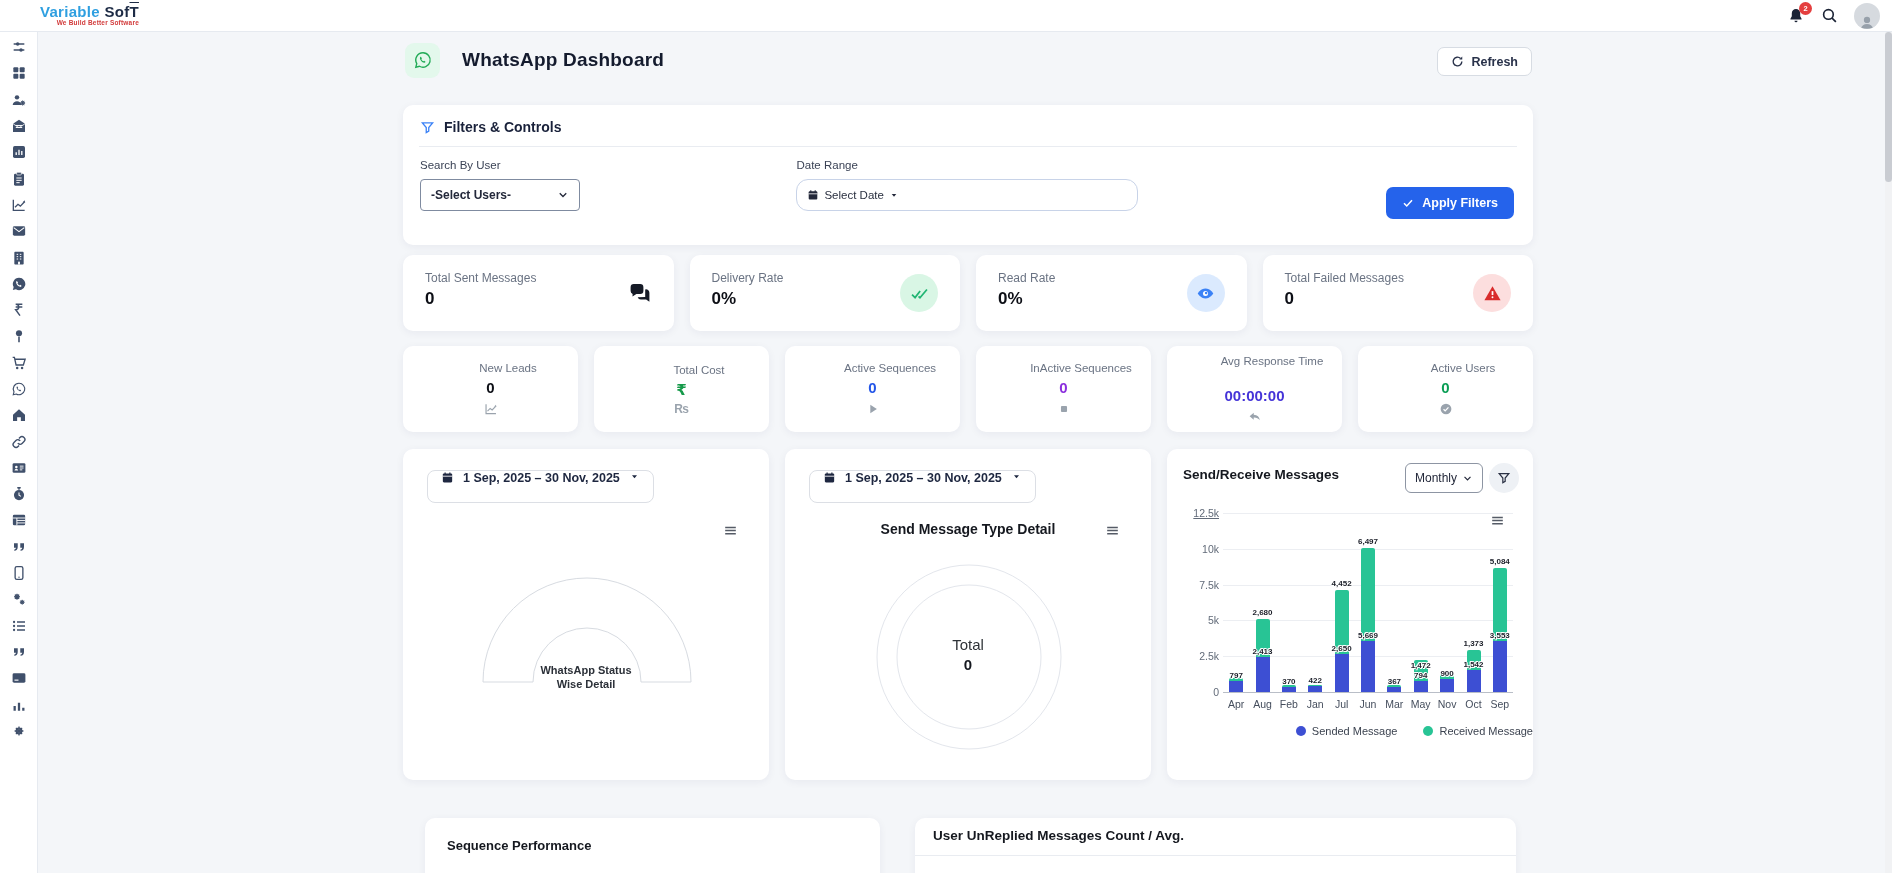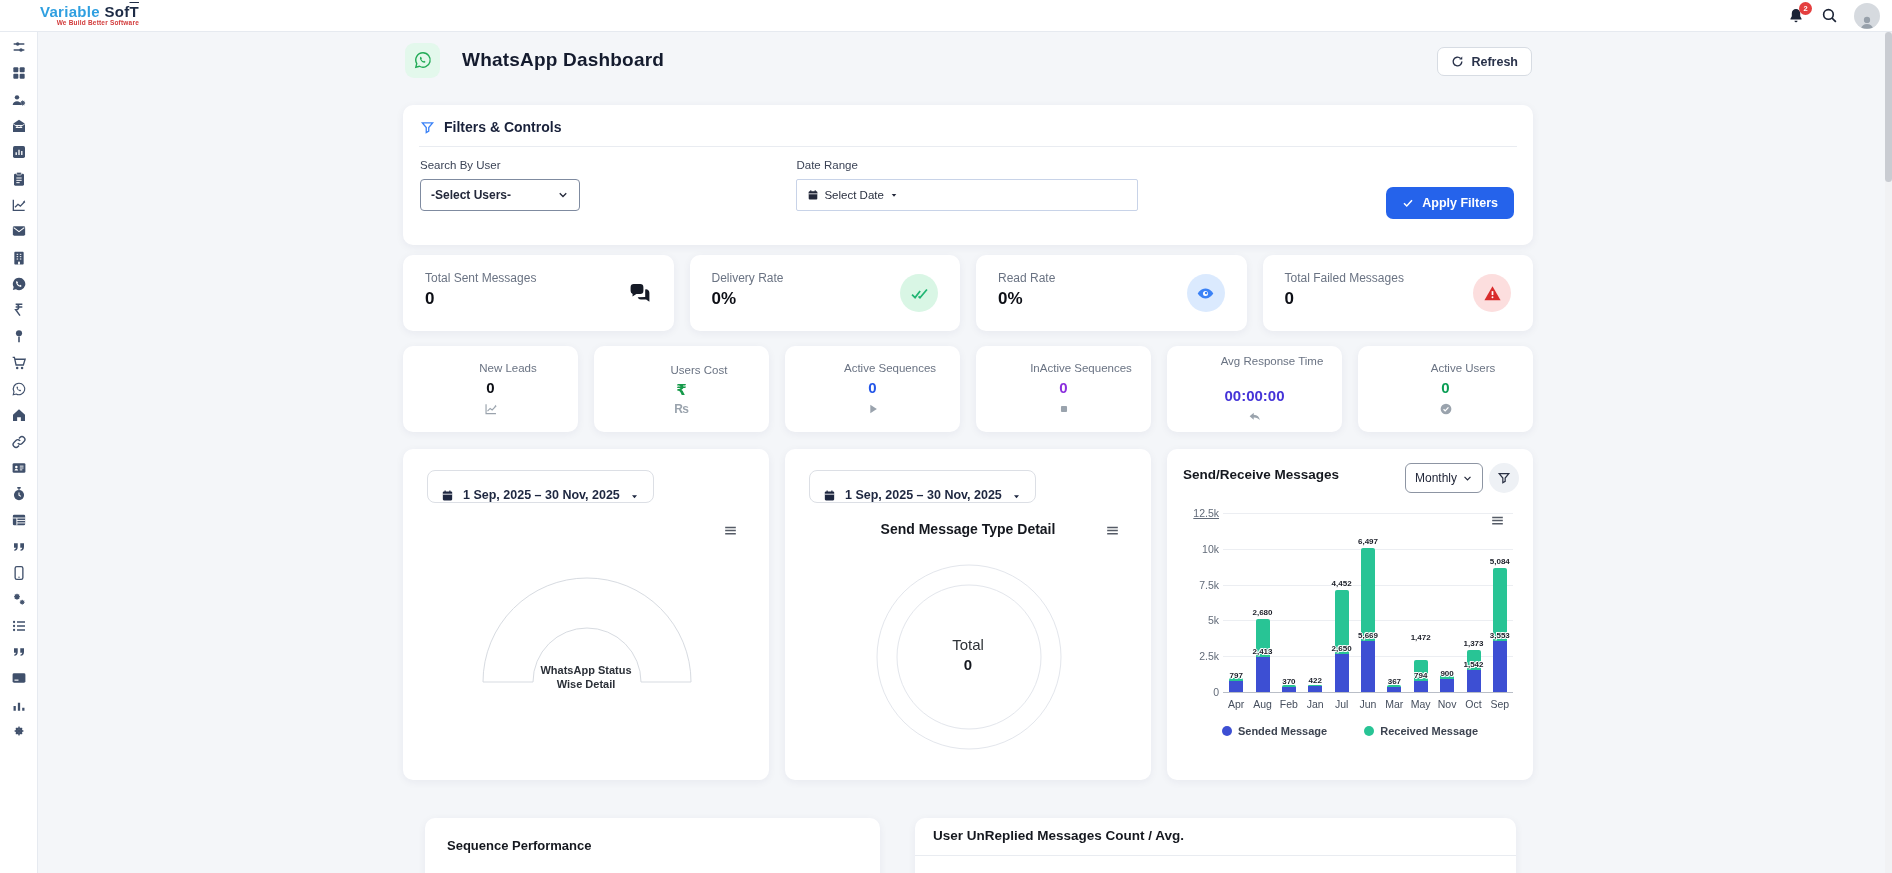--- a/index.html
+++ b/index.html
@@ -49,21 +49,21 @@
   .filters-card{position:absolute;top:73px;left:0;width:1130px;height:140px;padding:12px 17px;}
   .fc-head{display:flex;align-items:center;gap:9px;margin-top:2px;}
   .fc-head .funnel{width:15px;height:15px;color:#3b82f6;}
   .fc-title{font-size:14px;font-weight:800;color:#19213a;}
   .fc-divider{height:1px;background:#e9ecf1;margin:11px -1px 0;}
   .fc-form{position:relative;margin-top:12px;}
   .fgroup{display:inline-block;vertical-align:top;}
   .fgroup label{display:block;font-size:11.5px;color:#3b4356;margin-bottom:8px;font-weight:500;}
   .uselect{width:160px;height:32px;border:1px solid #7f8ba0;border-radius:4px;display:flex;align-items:center;justify-content:space-between;padding:0 10px;font-size:12px;font-weight:600;color:#23283a;cursor:pointer;background:#fff;}
   .uselect .chev{width:12px;height:12px;color:#23283a;}
-  .dinput{width:342px;height:32px;border:1px solid #c8d3e8;border-radius:2px;display:flex;align-items:center;gap:5px;padding:0 10px;font-size:11.5px;color:#2a3040;cursor:pointer;background:#fff;}
+  .dinput{width:342px;height:32px;border:1px solid #c8d3e8;border-radius:12px;display:flex;align-items:center;gap:5px;padding:0 10px;font-size:11.5px;color:#2a3040;cursor:pointer;background:#fff;}
   .dinput .ic{width:12px;height:12px;color:#23283a;}
   .dinput .caret{width:10px;height:10px;}
   .applybtn{position:absolute;right:2px;top:28px;height:32px;padding:0 16px;background:#2563eb;border:none;border-radius:7px;color:#fff;font-size:12.5px;font-weight:700;display:flex;align-items:center;gap:8px;cursor:pointer;font-family:inherit;}
   .applybtn .ic{width:12px;height:12px;color:#fff;}
 
   
   .row1{position:absolute;top:223px;left:0;width:1130px;display:grid;grid-template-columns:repeat(4,1fr);gap:16px;}
   .s1card{height:76px;position:relative;padding:16px 22px;}
   .s1label{font-size:12px;color:#6a7383;}
   .s1value{font-size:17px;font-weight:800;color:#0d0f16;margin-top:4px;}
@@ -81,21 +81,21 @@
   .s2label{font-size:11.5px;color:#6a7383;padding-left:35px;}
   .s2value{font-size:15px;font-weight:800;margin-top:5px;}
   .s2icon{margin-top:6px;color:#9aa3ad;width:14px;height:14px;}
   .s2icon-txt{margin-top:4px;color:#9aa3ad;font-size:12px;font-weight:700;line-height:1;}
   .c-black{color:#0d0f16;} .c-green{color:#169a4a;} .c-blue{color:#2456e8;}
   .c-purple{color:#8b2fdd;} .c-indigo{color:#4534d8;margin-top:20px;} .c-green2{color:#0a9e55;}
 
   
   .charts{position:absolute;top:417px;left:0;width:1130px;display:grid;grid-template-columns:repeat(3,1fr);gap:16px;}
   .chart-card{height:331px;position:relative;}
-  .datebtn{position:absolute;left:24px;top:21px;height:33px;padding:0 13px;background:#fff;border:1px solid #dcdfe5;border-radius:8px;display:flex;align-items:flex-end;gap:9px;font-size:12.5px;font-weight:700;color:#1e2740;cursor:pointer;font-family:inherit;}
+  .datebtn{position:absolute;left:24px;top:21px;height:33px;padding:0 13px;background:#fff;border:1px solid #dcdfe5;border-radius:8px;display:flex;align-items:flex-start;gap:9px;font-size:12.5px;font-weight:700;color:#1e2740;cursor:pointer;font-family:inherit;}
   .datebtn .cal{width:13px;height:13px;color:#1e2740;}
   .datebtn .caret{width:11px;height:11px;color:#1e2740;}
   .burger{position:absolute;width:15px;height:15px;color:#555b66;cursor:pointer;}
   .gauge{position:absolute;left:64px;top:111px;width:240px;height:130px;}
   .gauge-label{position:absolute;left:0;top:215px;width:100%;text-align:center;font-size:11px;font-weight:800;color:#2b3038;line-height:1.25;}
   .donut{position:absolute;left:84px;top:108px;width:200px;height:200px;}
   .donut-title{position:absolute;left:0;top:72px;width:100%;text-align:center;font-size:14px;font-weight:800;color:#15181f;}
   .donut-center{position:absolute;left:0;top:186px;width:100%;text-align:center;font-size:15px;color:#2f3338;line-height:1.3;}
   .donut-center .tv{font-weight:800;color:#15181f;}
 
@@ -106,21 +106,21 @@
   .fcircle{position:absolute;left:322px;top:14px;width:30px;height:30px;border-radius:50%;background:#eef1f5;display:flex;align-items:center;justify-content:center;color:#2b3144;cursor:pointer;}
   .fcircle .ic{width:14px;height:14px;}
   .plot{position:absolute;left:56px;top:64px;width:290px;height:179px;}
   .gridline{position:absolute;left:0;width:100%;height:1px;background:#eceef2;}
   .gridline.axis{background:#b9bec7;}
   .ylab{position:absolute;width:42px;text-align:right;font-size:10.5px;color:#626b79;}
   .bar-seg{position:absolute;width:14px;}
   .bar-label{position:absolute;transform:translateX(-50%);font-size:8px;font-weight:700;color:#1b1e28;white-space:nowrap;text-shadow:-1px 0 #fff,1px 0 #fff,0 -1px #fff,0 1px #fff,1px 1px #fff,-1px -1px #fff;}
   .xlabels{position:absolute;left:56px;top:249px;width:290px;display:flex;}
   .xlab{flex:1;text-align:center;font-size:10.5px;color:#454e5d;}
-  .legend{position:absolute;left:0;top:276px;width:100%;display:flex;justify-content:center;gap:37px;font-weight:bold;}
+  .legend{position:absolute;left:0;top:276px;width:100%;display:flex;justify-content:flex-end;gap:26px;}
   .leg-item{display:flex;align-items:center;gap:6px;font-size:11px;color:#3c4350;cursor:pointer;}
   .leg-dot{width:10px;height:10px;border-radius:50%;}
 
   
   .bottom-left{position:absolute;top:786px;left:22px;width:455px;height:120px;padding:20px 22px;}
   .bl-title{font-size:13px;font-weight:800;color:#15181f;}
   .bottom-right{position:absolute;top:786px;left:512px;width:601px;height:120px;padding:10px 18px;}
   .br-title{font-size:13.5px;font-weight:800;color:#15181f;}
   .br-divider{height:1px;background:#e9ecf1;margin:12px -18px 0;}
 </style>
@@ -535,21 +535,21 @@
       <div class="s2value c-black">0</div>
       <span class="s2icon ic">
           <svg viewBox="0 0 24 24">
             <path d="M3.5 4v16h17" stroke="currentColor" stroke-width="2" fill="none"></path>
             <path d="M6 15.5l4.5-4.5 3.5 2.7 6-6.2" stroke="currentColor" stroke-width="2" fill="none"></path>
             <path d="M20.5 4.8l.8 3.8-3.8-.8z" fill="currentColor"></path>
           </svg>
         </span>
     </div>
     <div class="s2card card">
-      <div class="s2label">Users Cost</div>
+      <div class="s2label">Total Cost</div>
       <div class="s2value c-green">₹</div>
       <span class="s2icon-txt">₨</span>
     </div>
     <div class="s2card card">
       <div class="s2label">Active Sequences</div>
       <div class="s2value c-blue">0</div>
       <span class="s2icon ic">
           <svg viewBox="0 0 24 24">
             <path d="M7.4 4.8 18.6 12 7.4 19.2z" fill="currentColor"></path>
           </svg>
@@ -698,21 +698,21 @@
           <div class="bar-seg" style="left: 138px; bottom: 0px; height: 51.2px; background: rgb(61, 79, 211);"></div>
           <div class="bar-seg" style="left: 138px; bottom: 51.2px; height: 93px; background: rgb(40, 196, 149); border-radius: 2px 2px 0px 0px;"></div>
           <span class="bar-label" style="left: 145px; bottom: 52.2px;">5,669</span>
           <span class="bar-label" style="left: 145px; bottom: 146.2px;">6,497</span>
           <div class="bar-seg" style="left: 164.4px; bottom: 0px; height: 5.3px; background: rgb(61, 79, 211);"></div>
           <div class="bar-seg" style="left: 164.4px; bottom: 5.3px; height: 1.4px; background: rgb(40, 196, 149); border-radius: 2px 2px 0px 0px;"></div>
           <span class="bar-label" style="left: 171.4px; bottom: 6.3px;">367</span>
           <div class="bar-seg" style="left: 190.7px; bottom: 0px; height: 11.4px; background: rgb(61, 79, 211);"></div>
           <div class="bar-seg" style="left: 190.7px; bottom: 11.4px; height: 21.1px; background: rgb(40, 196, 149); border-radius: 2px 2px 0px 0px;"></div>
           <span class="bar-label" style="left: 197.7px; bottom: 12.4px;">794</span>
-          <span class="bar-label" style="left: 197.7px; bottom: 50px;">1,472</span>
+          <span class="bar-label" style="left: 197.7px; bottom: 22px;">1,472</span>
           <div class="bar-seg" style="left: 217.1px; bottom: 0px; height: 12.9px; background: rgb(61, 79, 211);"></div>
           <div class="bar-seg" style="left: 217.1px; bottom: 12.9px; height: 6.2px; background: rgb(40, 196, 149); border-radius: 2px 2px 0px 0px;"></div>
           <span class="bar-label" style="left: 224.1px; bottom: 13.9px;">900</span>
           <div class="bar-seg" style="left: 243.5px; bottom: 0px; height: 22.1px; background: rgb(61, 79, 211);"></div>
           <div class="bar-seg" style="left: 243.5px; bottom: 22.1px; height: 19.7px; background: rgb(40, 196, 149); border-radius: 2px 2px 0px 0px;"></div>
           <span class="bar-label" style="left: 250.5px; bottom: 23.1px;">1,542</span>
           <span class="bar-label" style="left: 250.5px; bottom: 43.7px;">1,373</span>
           <div class="bar-seg" style="left: 269.8px; bottom: 0px; height: 50.9px; background: rgb(61, 79, 211);"></div>
           <div class="bar-seg" style="left: 269.8px; bottom: 50.9px; height: 72.8px; background: rgb(40, 196, 149); border-radius: 2px 2px 0px 0px;"></div>
           <span class="bar-label" style="left: 276.8px; bottom: 51.9px;">3,553</span>

